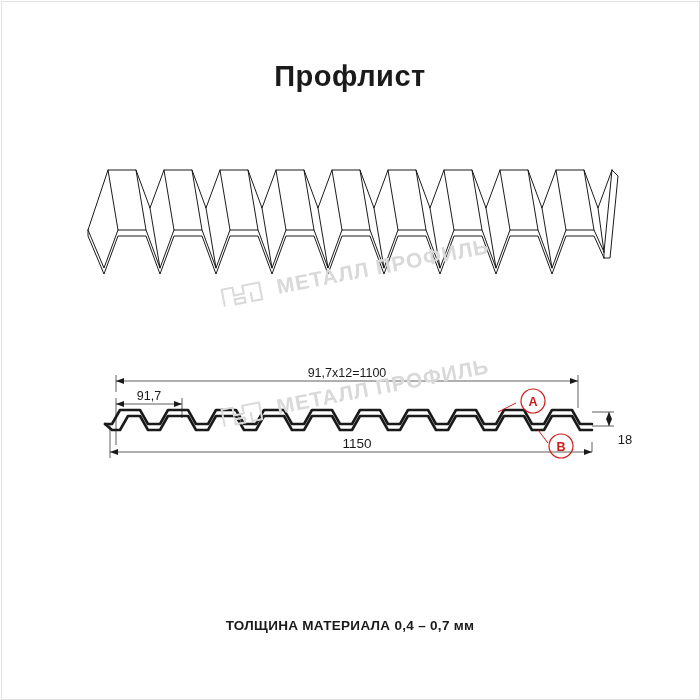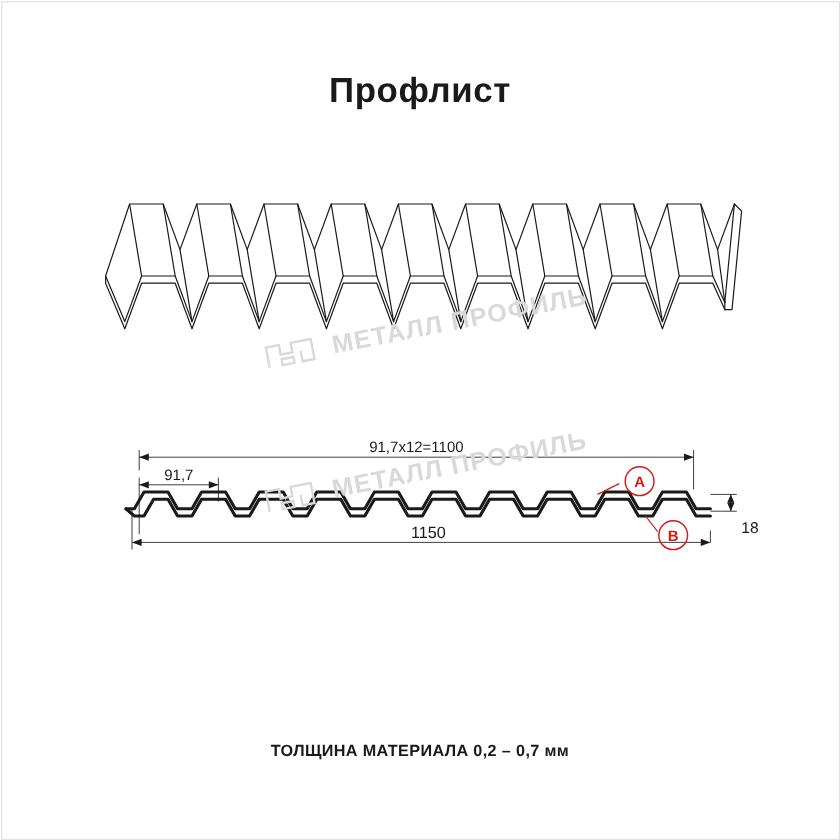--- a/index.html
+++ b/index.html
@@ -240,15 +240,15 @@
   <div class="wm wm-2">
     <span class="wm-icon">
       <svg width="44" height="26" viewBox="0 0 44 26" fill="none" stroke="#d9d9d9" stroke-width="2">
         <path d="M3 23 L3 6 L14 6 L14 14 L24 14 L24 6 L41 6 L41 23 L31 23 L31 14"></path>
         <path d="M14 23 L14 18 L24 18 L24 23 Z"></path>
       </svg>
     </span>
     <span>МЕТАЛЛ ПРОФИЛЬ</span>
   </div>
 
-  <div class="footer-note">ТОЛЩИНА МАТЕРИАЛА 0,2 – 0,7 мм</div>
+  <div class="footer-note">ТОЛЩИНА МАТЕРИАЛА 0,4 – 0,7 мм</div>
 
 </div>
 
 </body></html>

